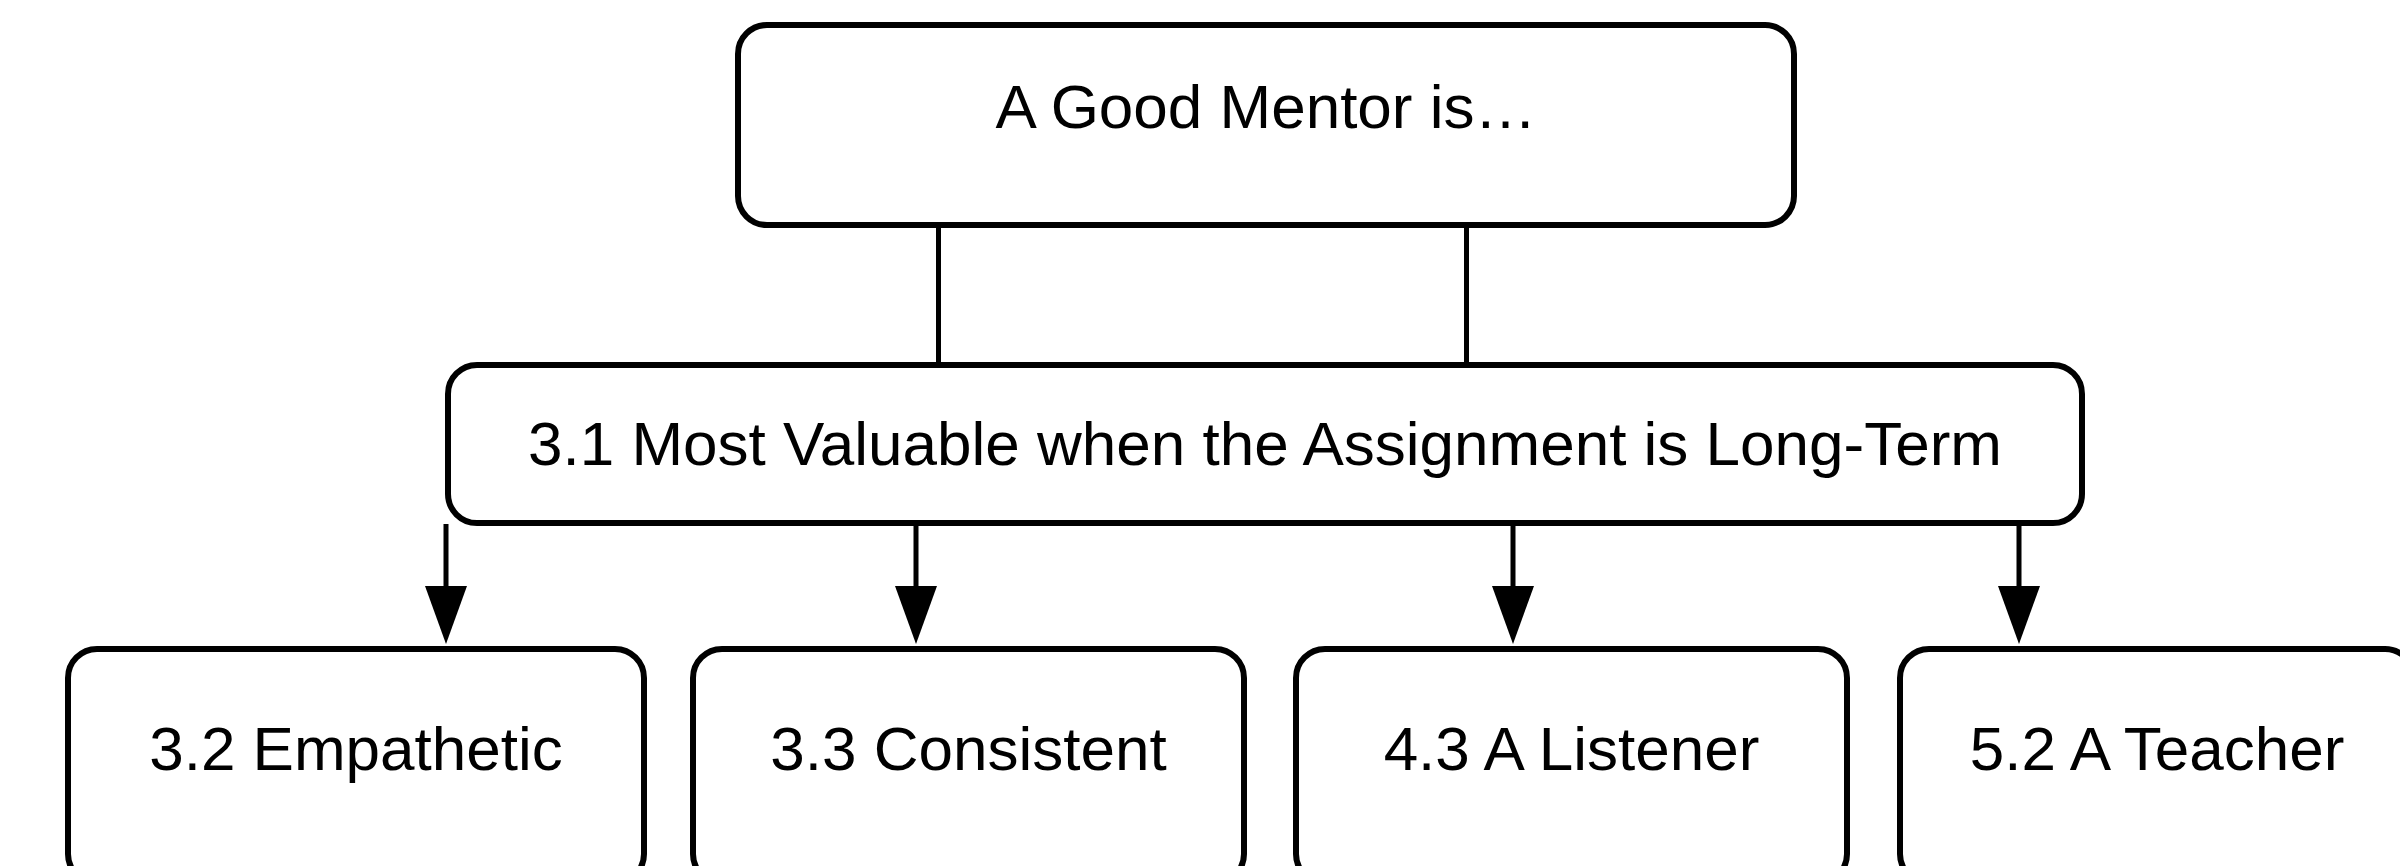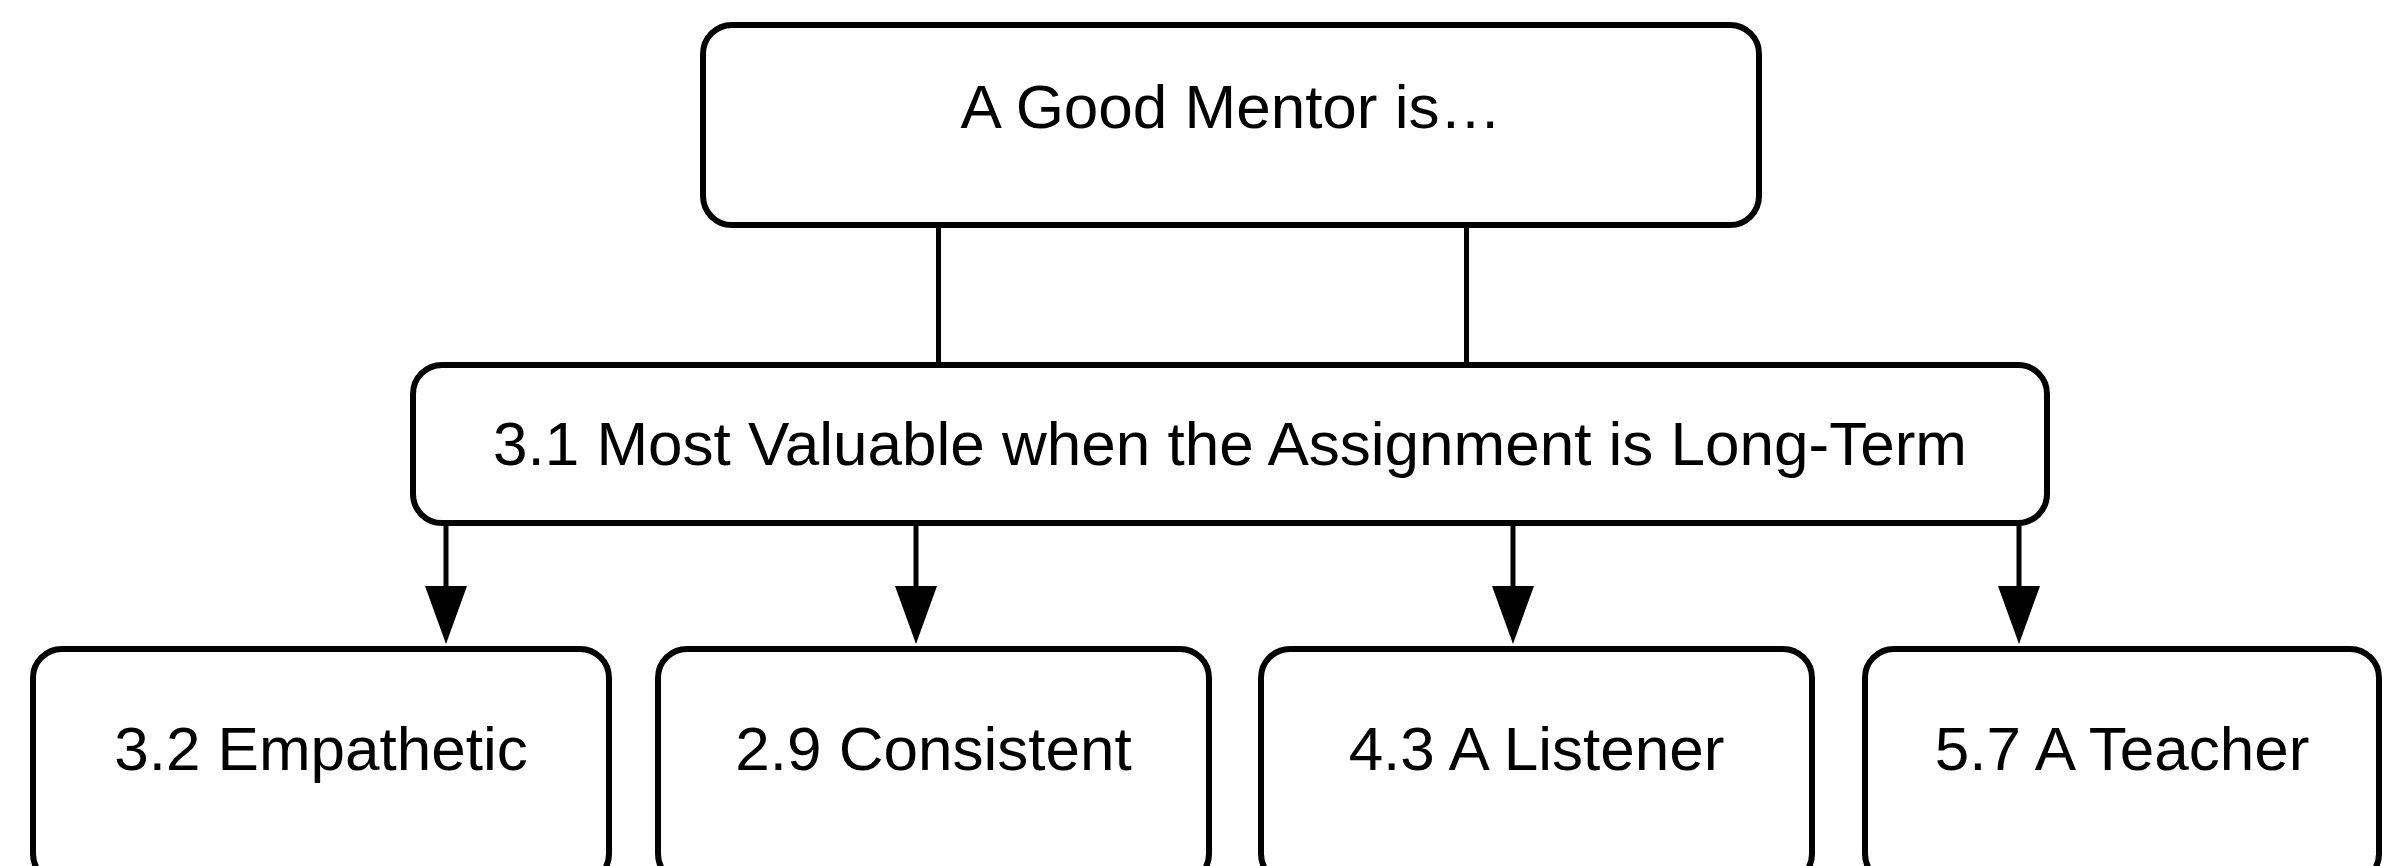--- a/index.html
+++ b/index.html
@@ -22,20 +22,21 @@
     background: #ffffff;
     border: 6px solid #000000;
     border-radius: 32px;
     display: flex;
     align-items: center;
     justify-content: center;
     text-align: center;
     font-size: 62px;
     line-height: 1.1;
     white-space: nowrap;
+    margin-left: 35px;
   }
   .node-root {
     left: 700px;
     top: 22px;
     width: 1062px;
     height: 206px;
     padding-bottom: 36px;
   }
   .node-level2 {
     left: 410px;
@@ -121,22 +122,22 @@
   </div>
   <div class="arrow arrow-4">
     <div class="shaft"></div>
     <div class="head"></div>
   </div>
 
   <div class="node node-child child-1">
     <span>3.2 Empathetic</span>
   </div>
   <div class="node node-child child-2">
-    <span>2.9 Consistent</span>
+    <span>3.3 Consistent</span>
   </div>
   <div class="node node-child child-3">
     <span>4.3 A Listener</span>
   </div>
   <div class="node node-child child-4">
-    <span>5.7 A Teacher</span>
+    <span>5.2 A Teacher</span>
   </div>
 
 </div>
 
 </body></html>

